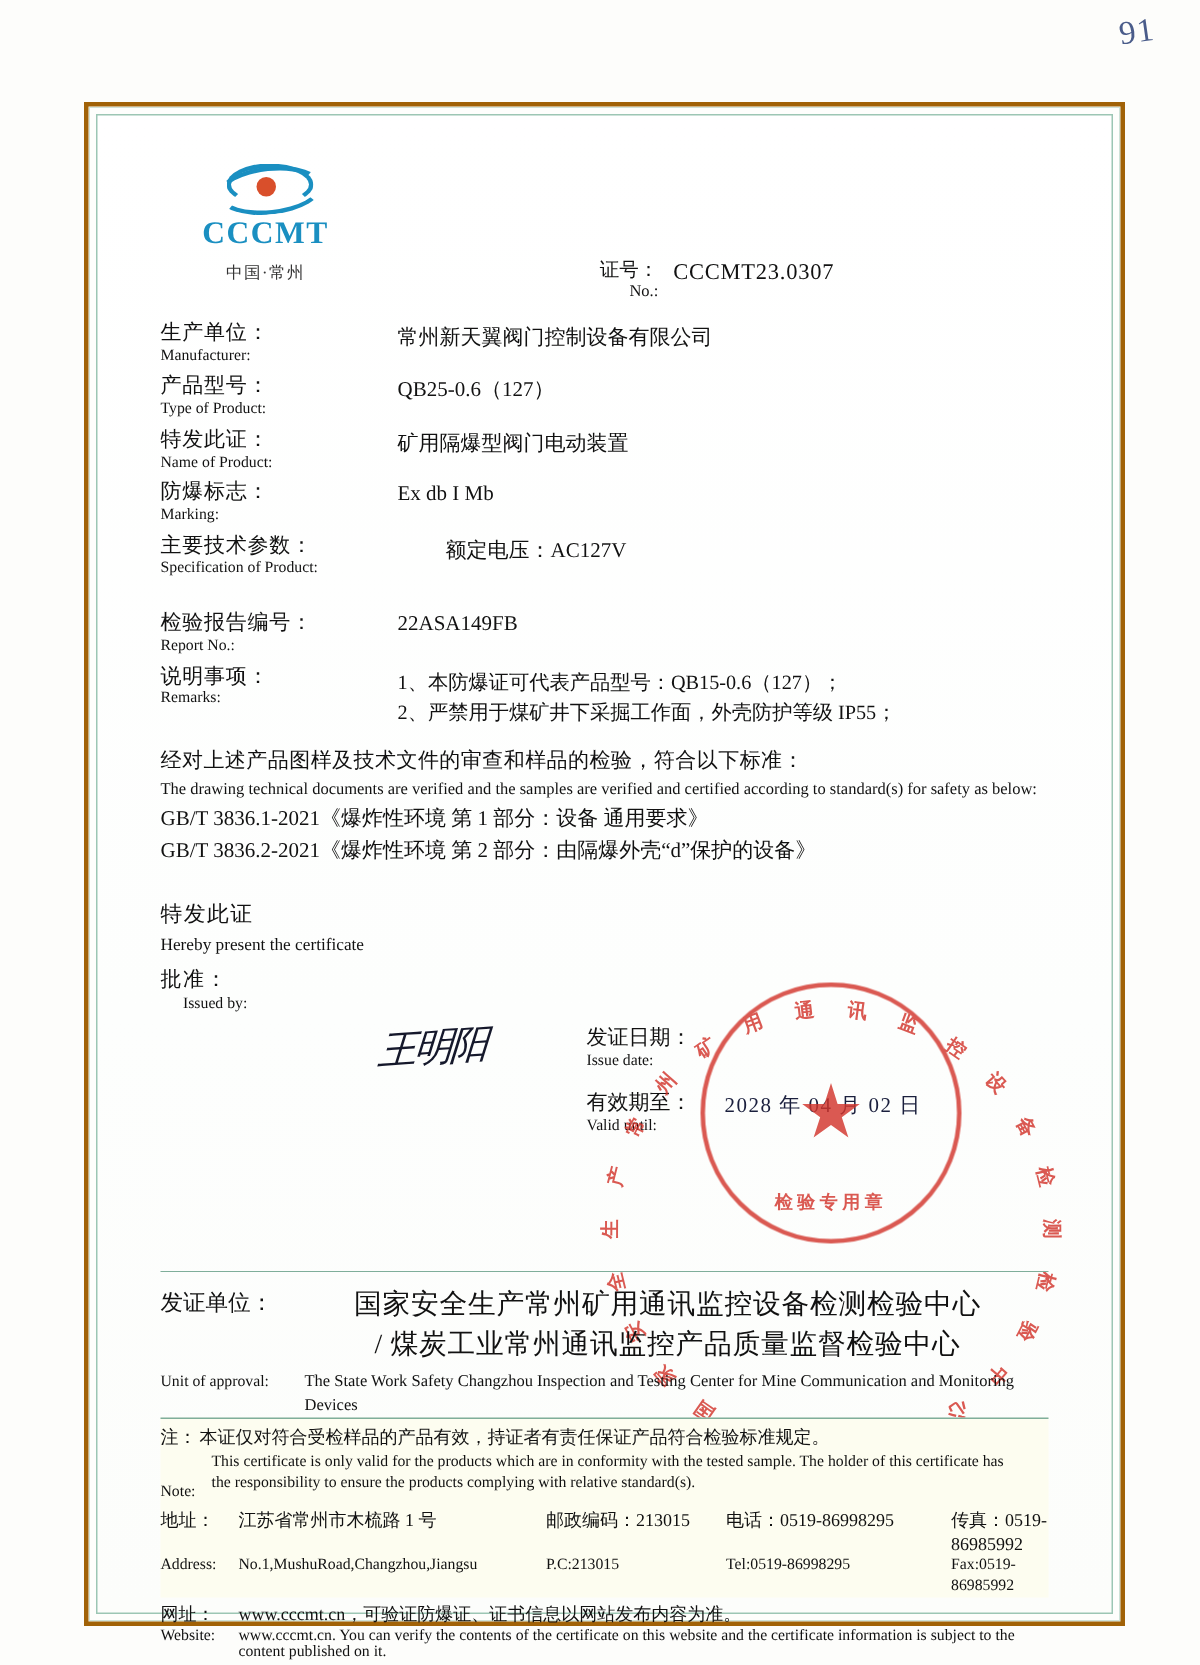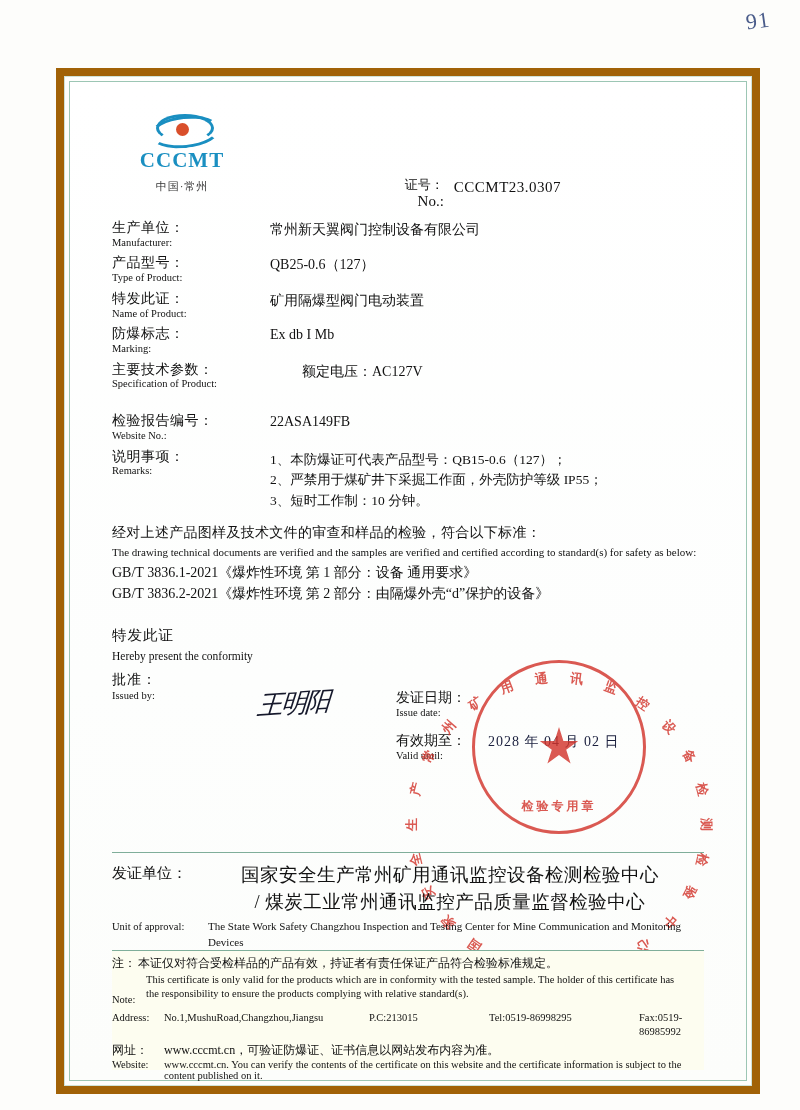--- a/index.html
+++ b/index.html
@@ -35,21 +35,21 @@
   }
 
   
   .cert {
     position: absolute;
     left: 56px;
     top: 68px;
     width: 688px;
     height: 1010px;
     background: #fefefc;
-    border: 8px solid #a16207;
+    border: 3px solid #a16207;
     box-shadow: 0 0 0 1px #cfe2d8 inset;
   }
   .cert-inner {
     position: absolute;
     inset: 5px;
     border: 1px solid #9cc6b4;
     background:
       linear-gradient(180deg, #ffffff 0%, #fdfefd 60%, #fcfdfb 100%);
   }
 
@@ -150,21 +150,21 @@
     justify-content: center;
     align-items: flex-start;
     gap: 10px;
   }
   .cert-no-label {
     text-align: right;
     line-height: 1.15;
     font-size: 12.5px;
   }
   .cert-no-label .cn { font-size: 13px; }
-  .cert-no-label .en { font-size: 15px; }
+  .cert-no-label .en { font-size: 11px; }
   .cert-no-value {
     font-size: 15px;
     letter-spacing: 0.5px;
     padding-top: 1px;
   }
 
   
   .fields { margin-top: 2px; }
   .row {
     display: flex;
@@ -219,21 +219,21 @@
 
   
   .hereby { margin-top: 22px; }
   .hereby .cn { font-size: 14.5px; letter-spacing: 1px; }
   .hereby .en { font-size: 11.5px; margin-top: 5px; }
   .approve {
     margin-top: 10px;
     line-height: 1.15;
   }
   .approve .cn { font-size: 14px; display: block; }
-  .approve .en { font-size: 10.5px; display: block; margin-top: 2px; }
+  .approve .en { font-size: 10.5px; display: block; margin-top: 2px; margin-left: 15px; }
 
   .signature {
     position: absolute;
     left: 145px;
     top: 586px;
     font-family: "Liberation Serif", serif;
     font-size: 26px;
     color: #15182b;
     transform: rotate(-4deg) skewX(-8deg);
     letter-spacing: -2px;
@@ -481,48 +481,47 @@
               <span class="en">Specification of Product:</span>
             </div>
             <div class="value" style="padding-left:72px;">额定电压：AC127V</div>
           </div>
 
           <div class="spacer-lg"></div>
 
           <div class="row">
             <div class="labels">
               <span class="cn">检验报告编号：</span>
-              <span class="en">Website No.:</span>
+              <span class="en">Report No.:</span>
             </div>
             <div class="value indent">22ASA149FB</div>
           </div>
 
           <div class="row">
             <div class="labels">
               <span class="cn">说明事项：</span>
               <span class="en">Remarks:</span>
             </div>
             <div class="value indent remark-lines">
               <div>1、本防爆证可代表产品型号：QB15-0.6（127）；</div>
               <div>2、严禁用于煤矿井下采掘工作面，外壳防护等级 IP55；</div>
-              <div>3、短时工作制：10 分钟。</div>
             </div>
           </div>
         </div>
 
         <div class="standards">
           <div class="std-cn">经对上述产品图样及技术文件的审查和样品的检验，符合以下标准：</div>
           <div class="std-en">The drawing technical documents are verified and the samples are verified and certified according to standard(s) for safety as below:</div>
           <div class="std-item">GB/T 3836.1-2021《爆炸性环境  第 1 部分：设备  通用要求》</div>
           <div class="std-item">GB/T 3836.2-2021《爆炸性环境  第 2 部分：由隔爆外壳“d”保护的设备》</div>
         </div>
 
         <div class="hereby">
           <div class="cn">特发此证</div>
-          <div class="en">Hereby present the conformity</div>
+          <div class="en">Hereby present the certificate</div>
           <div class="approve">
             <span class="cn">批准：</span>
             <span class="en">Issued by:</span>
           </div>
         </div>
 
         <div class="signature">王明阳</div>
 
         <div class="dates">
           <div class="date-row">
@@ -594,20 +593,33 @@
           </div>
           <div class="note-en-row">
             <div class="note-en-label">Note:</div>
             <div class="note-en">
               <div>This certificate is only valid for the products which are in conformity with the tested sample. The holder of this certificate has</div>
               <div>the responsibility to ensure the products complying with relative standard(s).</div>
             </div>
           </div>
 
           <div class="addr-block">
+            <div class="addr-line">
+              <div class="lbl">地址：</div>
+              <div class="c1">江苏省常州市木梳路 1 号</div>
+              <div class="c2">
+                <span>邮政编码：</span><span>213015</span>
+              </div>
+              <div class="c3">
+                <span>电话：</span><span>0519-86998295</span>
+              </div>
+              <div class="c4">
+                <span>传真：</span><span>0519-86985992</span>
+              </div>
+            </div>
             <div class="addr-en">
               <div class="lbl">Address:</div>
               <div class="c1">No.1,MushuRoad,Changzhou,Jiangsu</div>
               <div class="c2">
                 <span>P.C:</span><span>213015</span>
               </div>
               <div class="c3">
                 <span>Tel:</span><span>0519-86998295</span>
               </div>
               <div class="c4">

